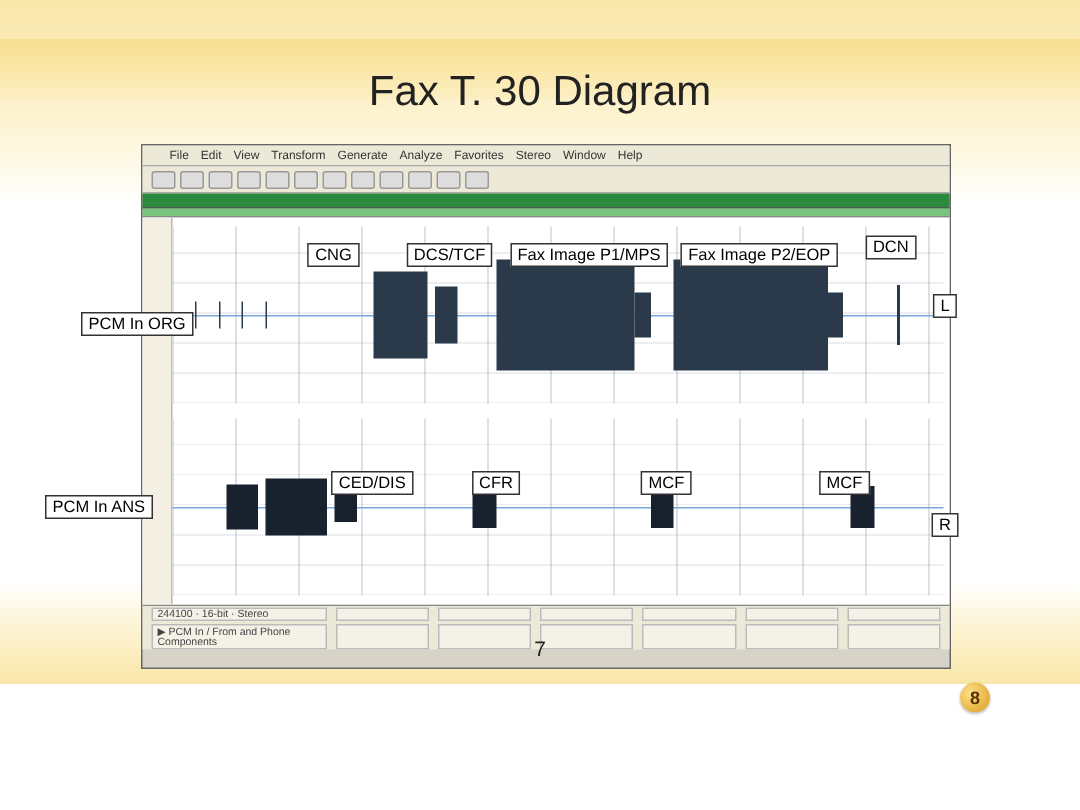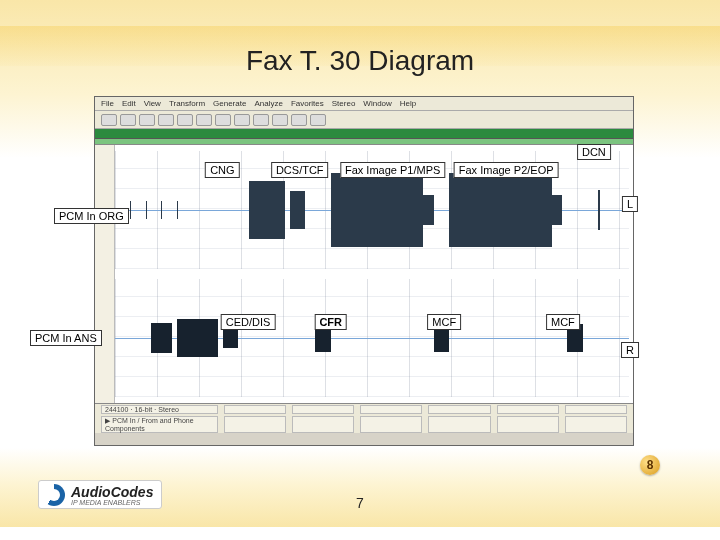--- a/index.html
+++ b/index.html
@@ -1,39 +1,39 @@
 <!DOCTYPE html>
 <html><head>
 <meta charset="utf-8">
 <style>
   * { box-sizing: border-box; margin: 0; padding: 0; }
   html, body { width: 720px; height: 540px; font-family: Arial, sans-serif; overflow: hidden; }
   .slide {
-    width: 720px; height: 527px; position: relative;
+    width: 720px; height: 456px; position: relative;
     background: linear-gradient(180deg, #f9e6a8 0%, #fdf4d2 18%, #ffffff 30%, #ffffff 85%, #fdf4d2 92%, #f9e6a8 100%);
   }
   .topband {
     position: absolute; top: 26px; left: 0; right: 0; height: 40px;
     background: linear-gradient(180deg, rgba(245,200,70,0.35), rgba(245,200,70,0.05));
   }
   .title {
     position: absolute; top: 45px; left: 0; right: 0;
     text-align: center; font-size: 28px; color: #222;
   }
   .editor {
     position: absolute; top: 96px; left: 94px; width: 540px; height: 350px;
     background: #d7d3c8; border: 1px solid #666;
   }
   .ed-titlebar {
     height: 14px; background: linear-gradient(#3a5fa0,#2c4a86);
     color: #fff; font-size: 8px; padding: 1px 4px; display:flex; align-items:center;
   }
   .ed-menubar {
     height: 14px; background: #ece9d8; border-bottom:1px solid #aaa;
-    font-size: 8px; color:#333; display:flex; gap:8px; padding:1px 6px; align-items:center;
+    font-size: 8px; color:#333; display:flex; gap:8px; padding:1px 18px; align-items:center;
   }
   .ed-toolbar {
     height: 18px; background: #ece9d8; border-bottom:1px solid #aaa;
     display:flex; gap:3px; padding:2px 6px; align-items:center;
   }
   .tool-btn { width:16px; height:12px; background:#ddd; border:1px solid #999; border-radius:2px; }
   .ed-greenbar { height:10px; background:#2b8a3e; border-bottom:1px solid #555; }
   .ed-greenbar2 { height:6px; background:#7bc47f; border-bottom:1px solid #888; }
   .wave-area {
     position: relative; height: 258px; background: #ffffff; overflow:hidden;
@@ -187,40 +187,33 @@
           <div class="stat-cell"></div>
         </div>
     </div>
   </div>
 
   <div id="toplabels">
       <div class="olabel" style="left: 222.36px; top: 170px;">CNG</div>
       <div class="olabel" style="left: 299.76px; top: 170px;">DCS/TCF</div>
       <div class="olabel" style="left: 392.64px; top: 170px;">Fax Image P1/MPS</div>
       <div class="olabel" style="left: 506.16px; top: 170px;">Fax Image P2/EOP</div>
-      <div class="olabel" style="left: 593.88px; top: 152px; text-align: right;">DCN</div>
+      <div class="olabel" style="left: 593.88px; top: 165px; text-align: right;">DCN</div>
     </div>
   <div id="botlabels">
       <div class="olabel" style="left: 248.16px; top: 322px;">CED/DIS</div>
-      <div class="olabel" style="left: 330.72px; top: 322px; font-weight: bold;">CFR</div>
+      <div class="olabel" style="left: 330.72px; top: 322px;">CFR</div>
       <div class="olabel" style="left: 444.24px; top: 322px;">MCF</div>
       <div class="olabel" style="left: 562.92px; top: 322px;">MCF</div>
     </div>
   <div id="sidelabels">
       <div class="olabel left" style="left: 30px; top: 216px; margin-left: 24px;">PCM In ORG</div>
       <div class="olabel left" style="left: 30px; top: 338px;">PCM In ANS</div>
     </div>
   <div id="chanlabels">
       <div class="olabel" style="left: 630px; top: 204px;">L</div>
       <div class="olabel" style="left: 630px; top: 350px;">R</div>
     </div>
 
   <div class="page-badge">8</div>
   <div class="page-num">7</div>
 
-  <div class="logo">
-    <div class="logo-mark"></div>
-    <div>
-      <span class="logo-text">AudioCodes</span>
-      <small>IP MEDIA ENABLERS</small>
-    </div>
-  </div>
 </div>
 
 </body></html>

